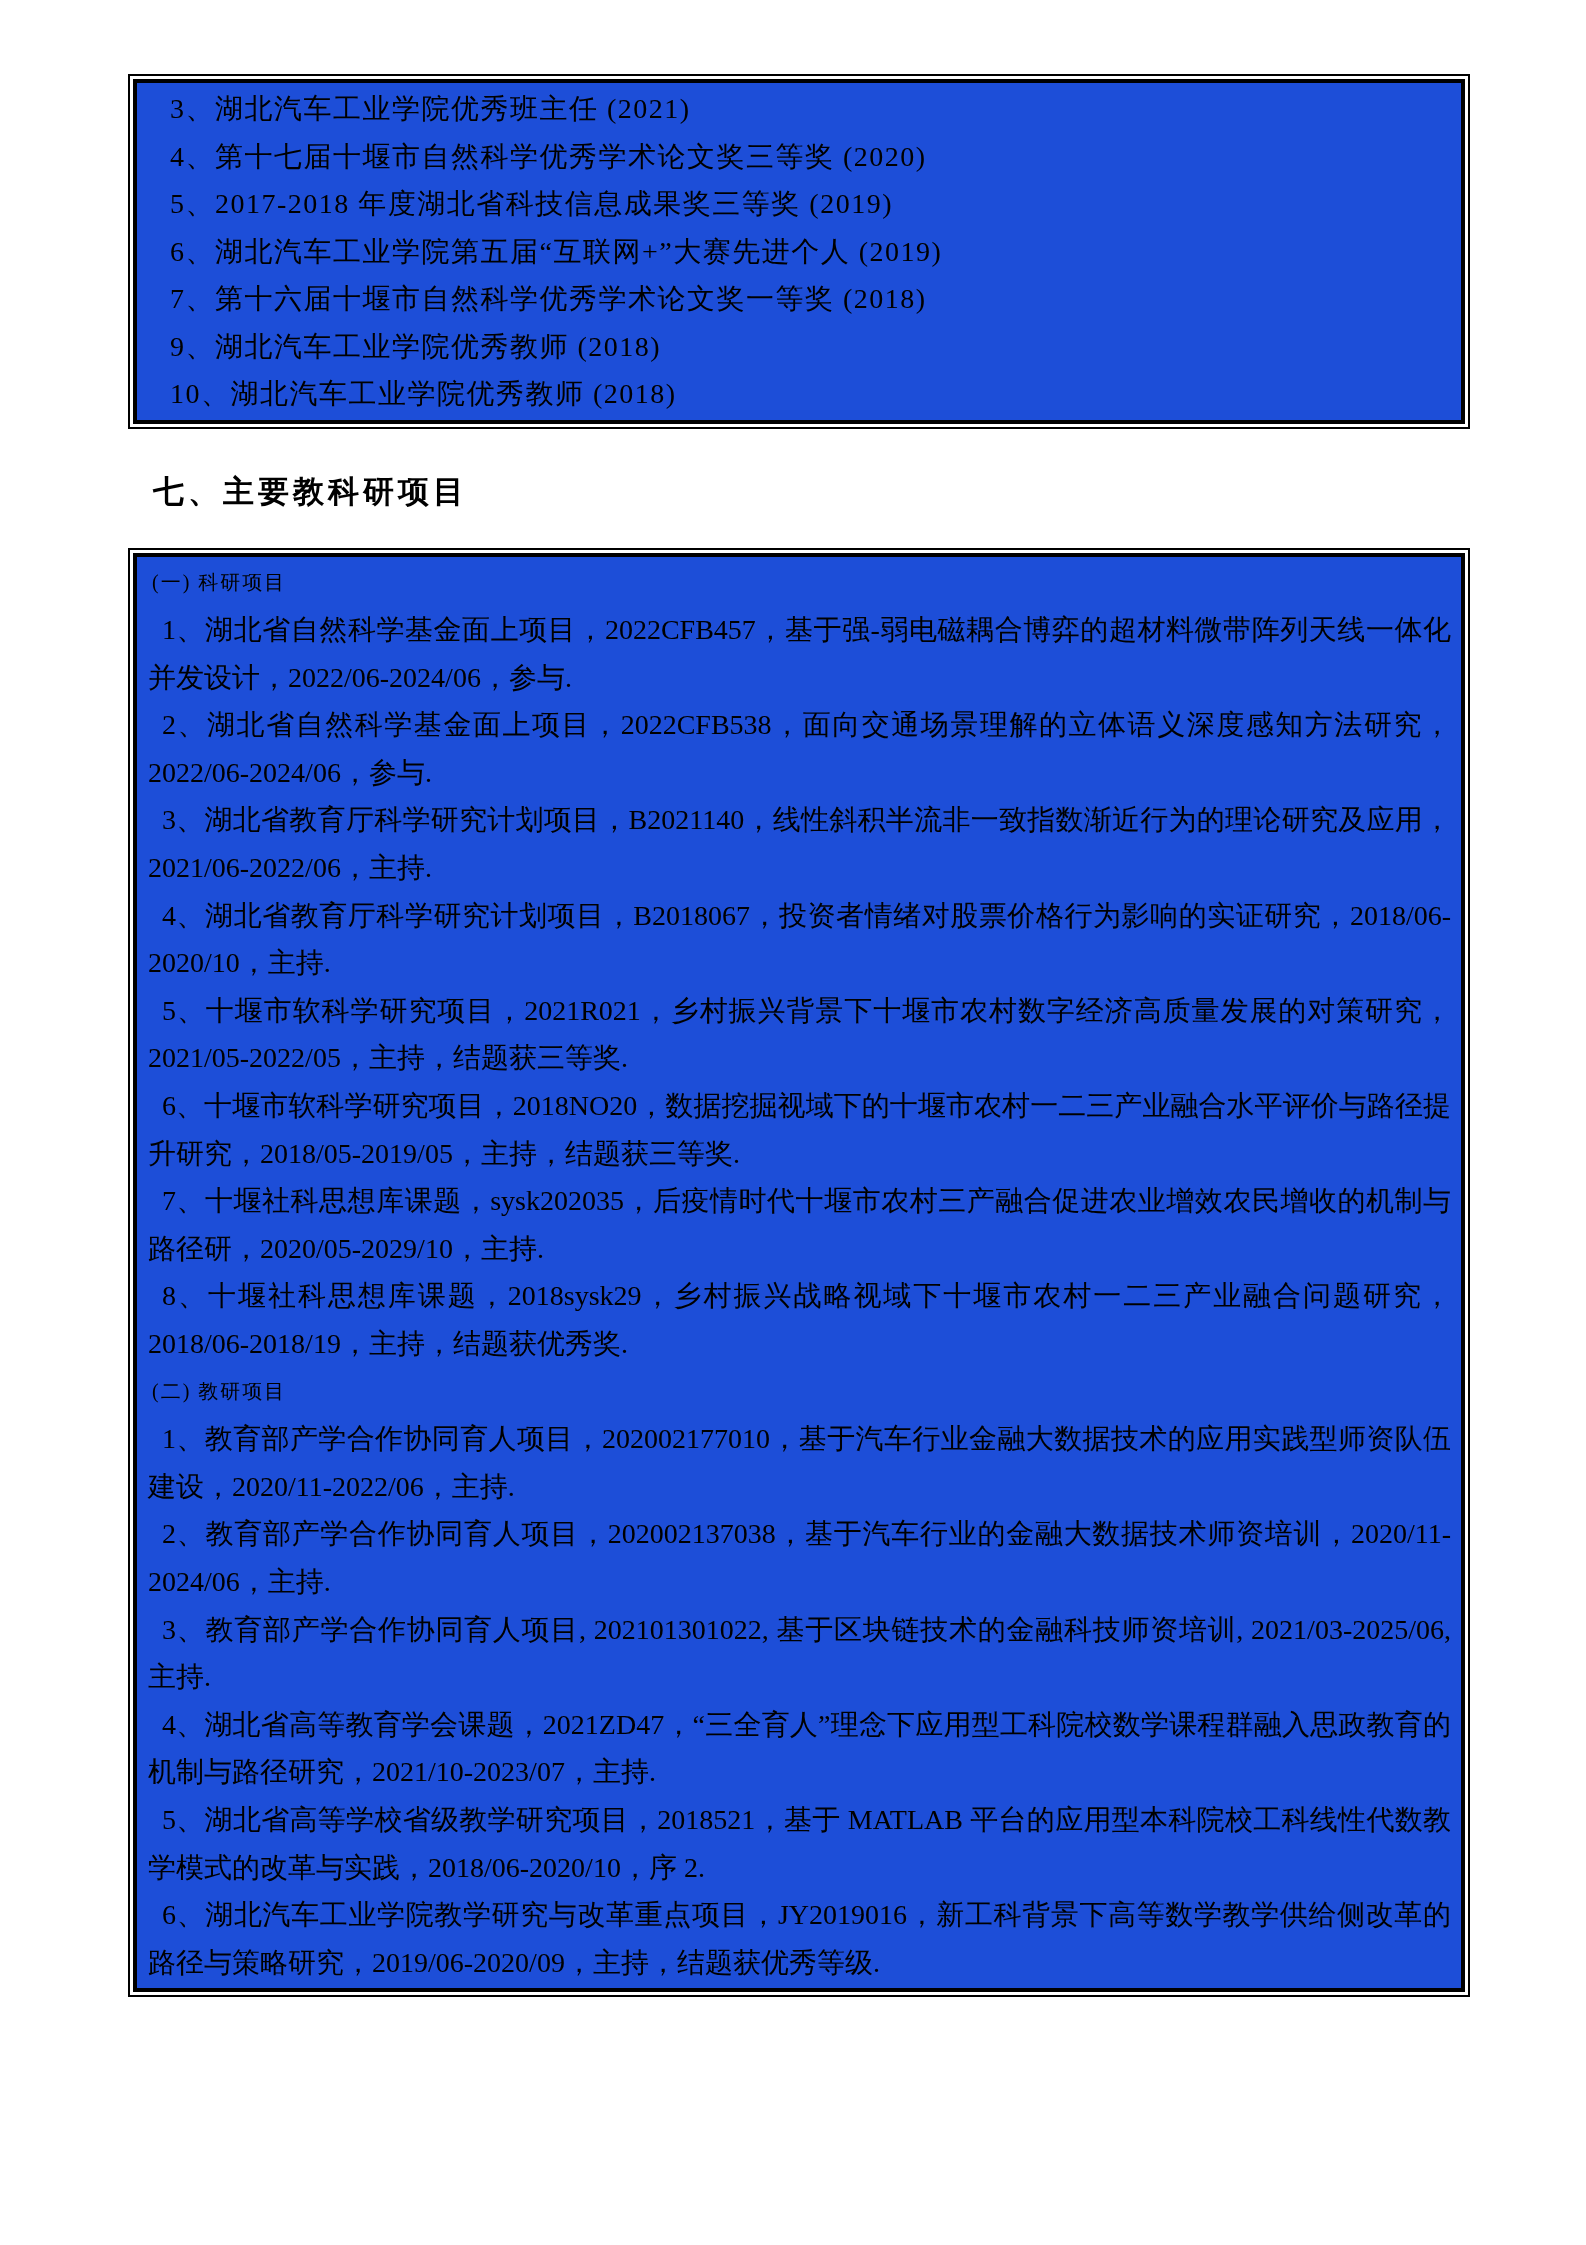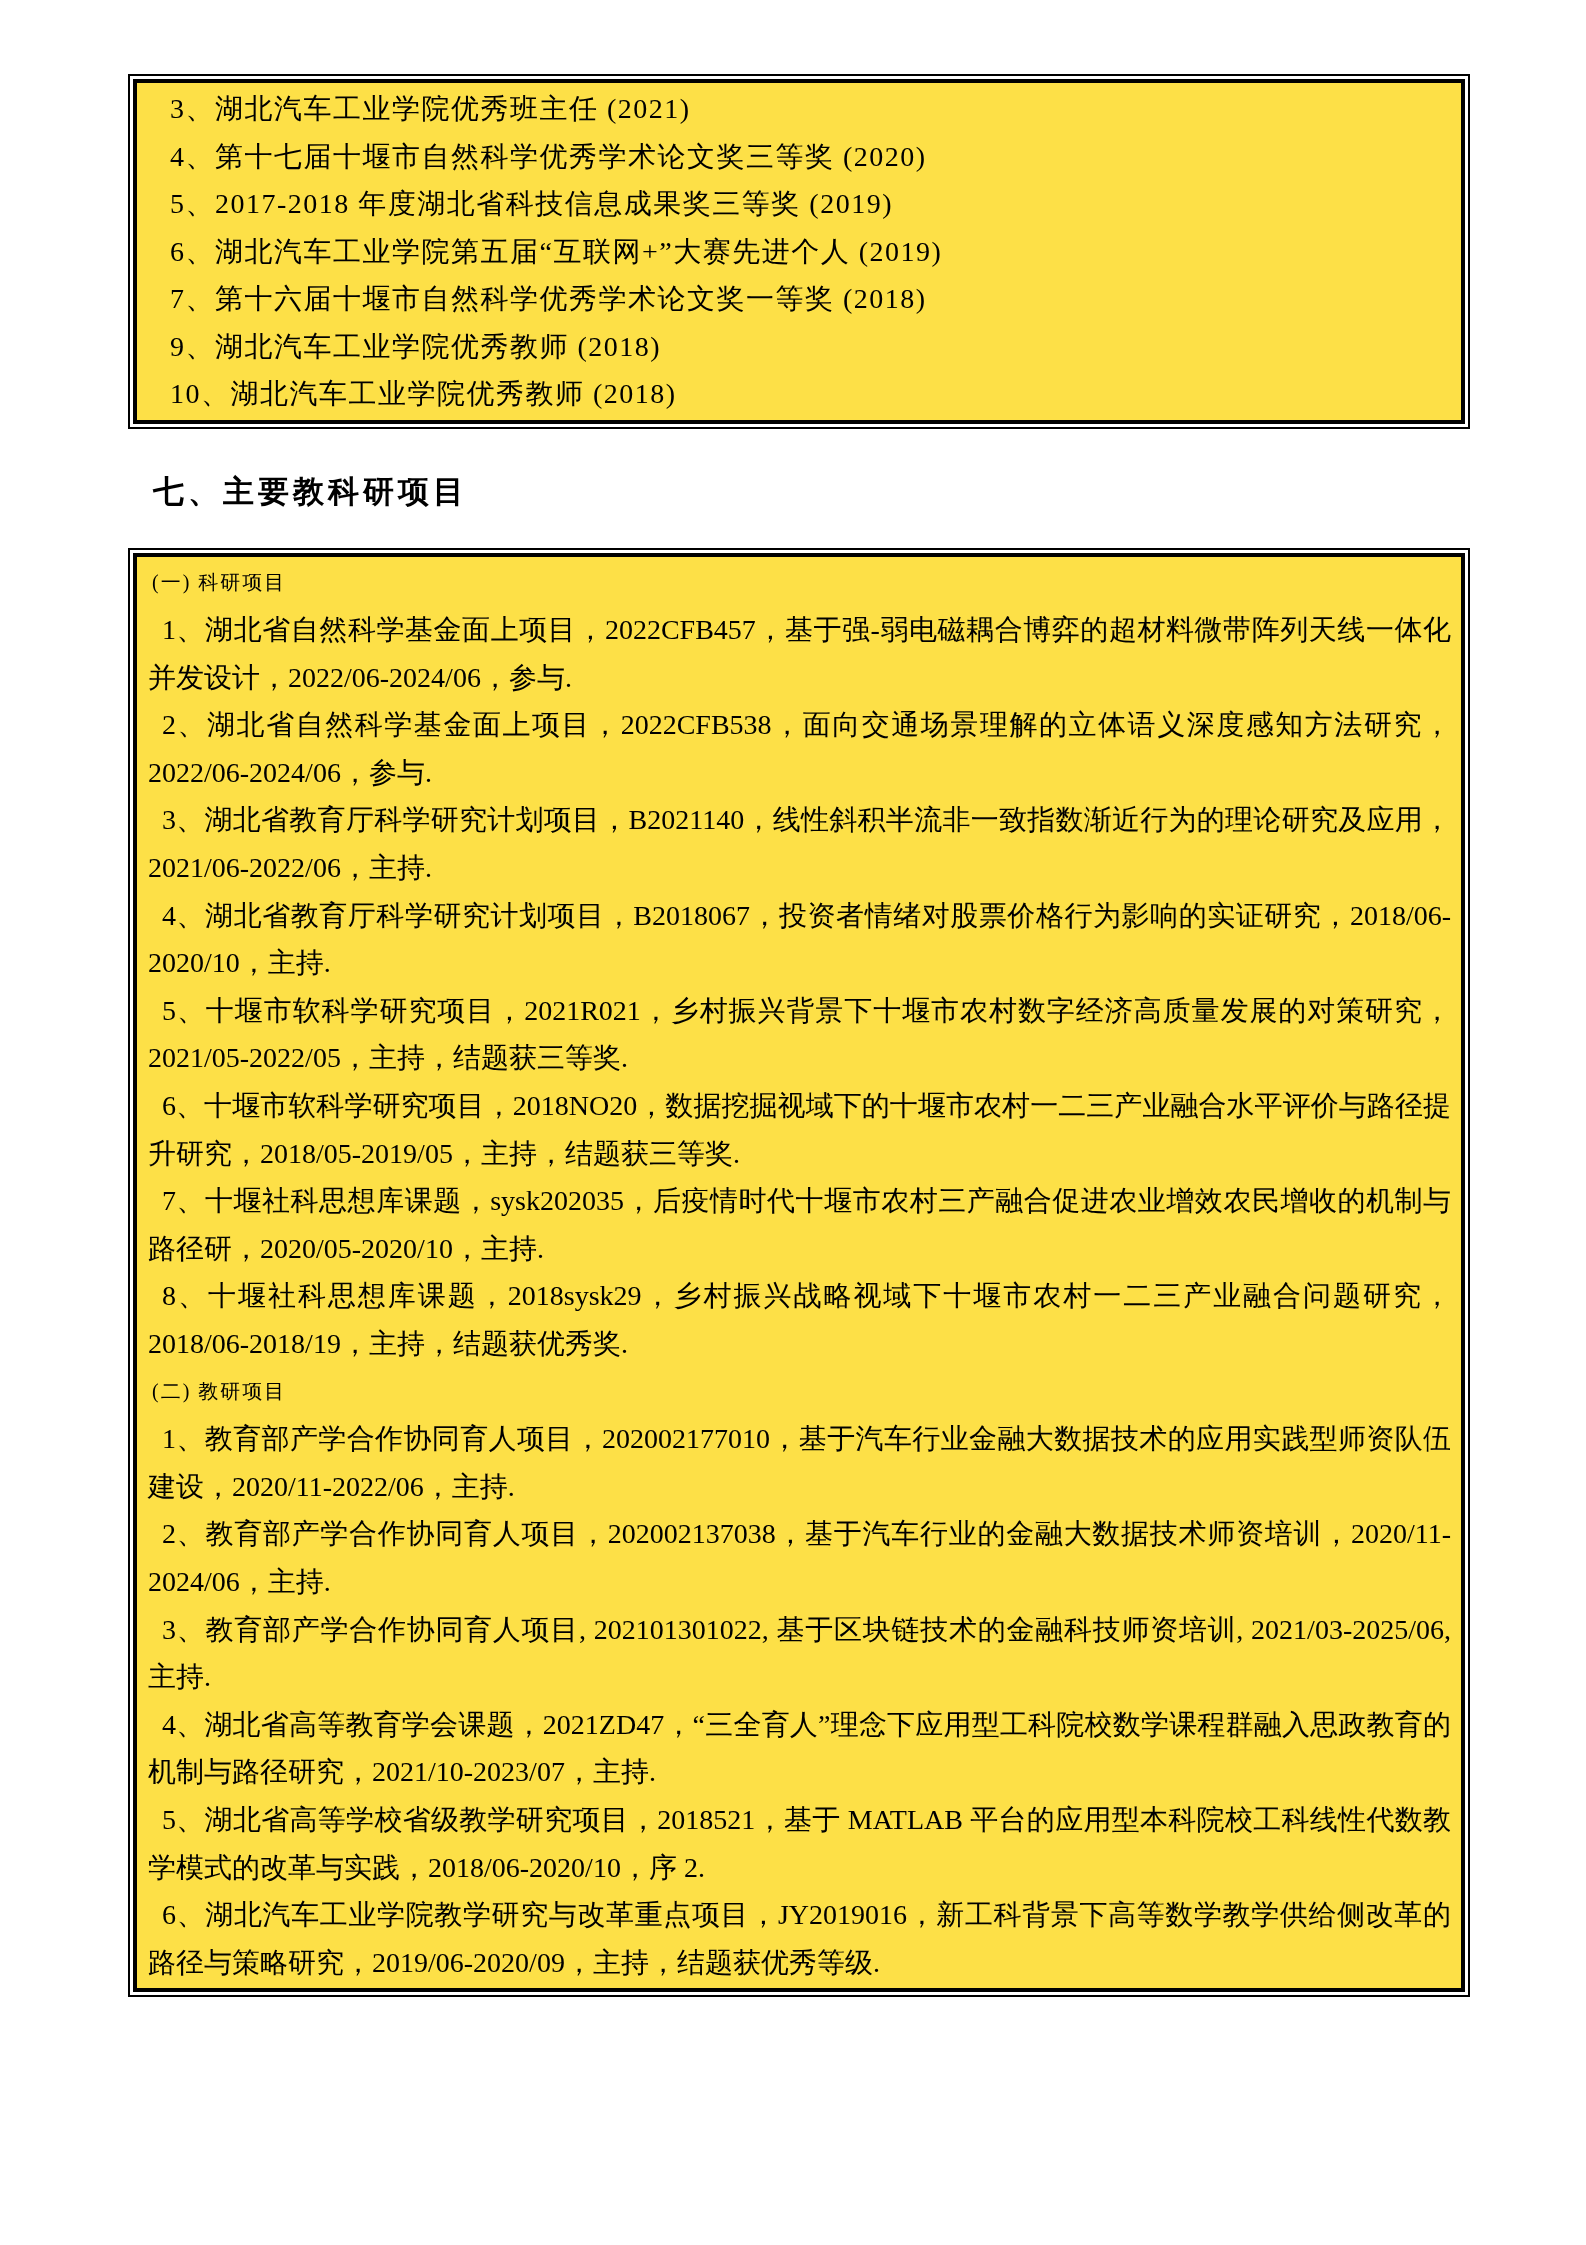--- a/index.html
+++ b/index.html
@@ -20,21 +20,21 @@
   
   .dbl-box {
     width: 1342px;
     border: 2px solid #000;
     padding: 3px;
     background: #fff;
   }
   .dbl-box-inner {
     border: 4px solid #000;
     padding: 2px 10px 2px 11px;
-    background: #fde047;
+    background: #1d4ed8;
   }
   .award-line {
     font-size: 28px;
     line-height: 47.5px;
     letter-spacing: 1.5px;
     text-indent: 22px;
     white-space: nowrap;
     overflow: hidden;
   }
   .section-heading {
@@ -79,21 +79,21 @@
   <div class="dbl-box">
     <div class="dbl-box-inner">
 
       <p class="proj-label">(一) 科研项目</p>
       <p class="proj-item">1、湖北省自然科学基金面上项目，2022CFB457，基于强-弱电磁耦合博弈的超材料微带阵列天线一体化并发设计，2022/06-2024/06，参与.</p>
       <p class="proj-item">2、湖北省自然科学基金面上项目，2022CFB538，面向交通场景理解的立体语义深度感知方法研究，2022/06-2024/06，参与.</p>
       <p class="proj-item">3、湖北省教育厅科学研究计划项目，B2021140，线性斜积半流非一致指数渐近行为的理论研究及应用，2021/06-2022/06，主持.</p>
       <p class="proj-item">4、湖北省教育厅科学研究计划项目，B2018067，投资者情绪对股票价格行为影响的实证研究，2018/06-2020/10，主持.</p>
       <p class="proj-item">5、十堰市软科学研究项目，2021R021，乡村振兴背景下十堰市农村数字经济高质量发展的对策研究，2021/05-2022/05，主持，结题获三等奖.</p>
       <p class="proj-item">6、十堰市软科学研究项目，2018NO20，数据挖掘视域下的十堰市农村一二三产业融合水平评价与路径提升研究，2018/05-2019/05，主持，结题获三等奖.</p>
-      <p class="proj-item">7、十堰社科思想库课题，sysk202035，后疫情时代十堰市农村三产融合促进农业增效农民增收的机制与路径研，2020/05-2020/10，主持.</p>
+      <p class="proj-item">7、十堰社科思想库课题，sysk202035，后疫情时代十堰市农村三产融合促进农业增效农民增收的机制与路径研，2020/05-2029/10，主持.</p>
       <p class="proj-item">8、十堰社科思想库课题，2018sysk29，乡村振兴战略视域下十堰市农村一二三产业融合问题研究，2018/06-2018/19，主持，结题获优秀奖.</p>
 
       <p class="proj-label">(二) 教研项目</p>
       <p class="proj-item">1、教育部产学合作协同育人项目，202002177010，基于汽车行业金融大数据技术的应用实践型师资队伍建设，2020/11-2022/06，主持.</p>
       <p class="proj-item">2、教育部产学合作协同育人项目，202002137038，基于汽车行业的金融大数据技术师资培训，2020/11-2024/06，主持.</p>
       <p class="proj-item">3、教育部产学合作协同育人项目, 202101301022, 基于区块链技术的金融科技师资培训, 2021/03-2025/06, 主持.</p>
       <p class="proj-item">4、湖北省高等教育学会课题，2021ZD47，“三全育人”理念下应用型工科院校数学课程群融入思政教育的机制与路径研究，2021/10-2023/07，主持.</p>
       <p class="proj-item">5、湖北省高等学校省级教学研究项目，2018521，基于 MATLAB 平台的应用型本科院校工科线性代数教学模式的改革与实践，2018/06-2020/10，序 2.</p>
       <p class="proj-item">6、湖北汽车工业学院教学研究与改革重点项目，JY2019016，新工科背景下高等数学教学供给侧改革的路径与策略研究，2019/06-2020/09，主持，结题获优秀等级.</p>
 

